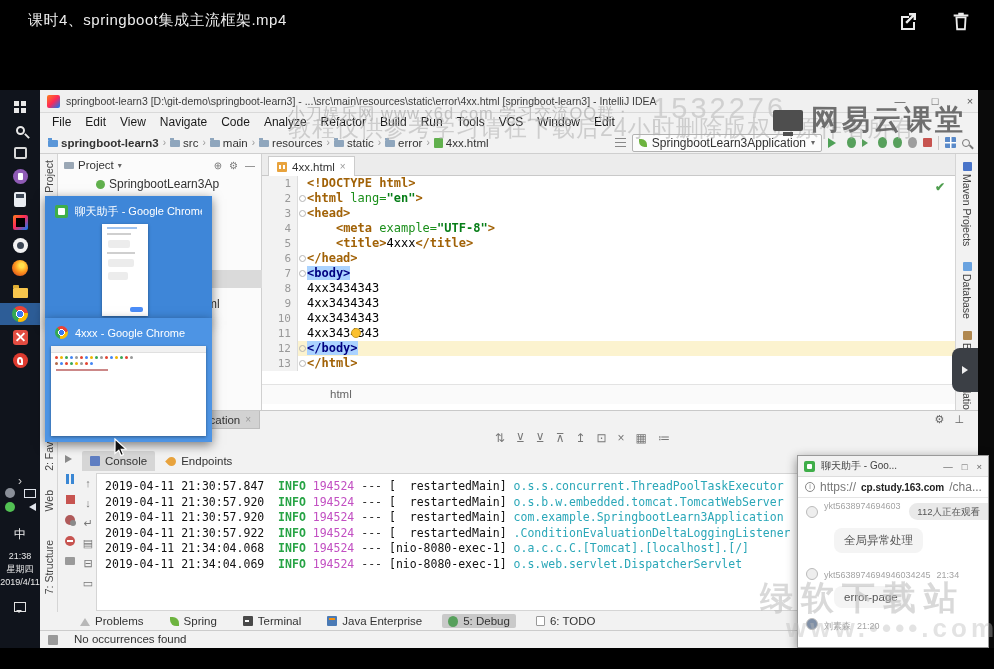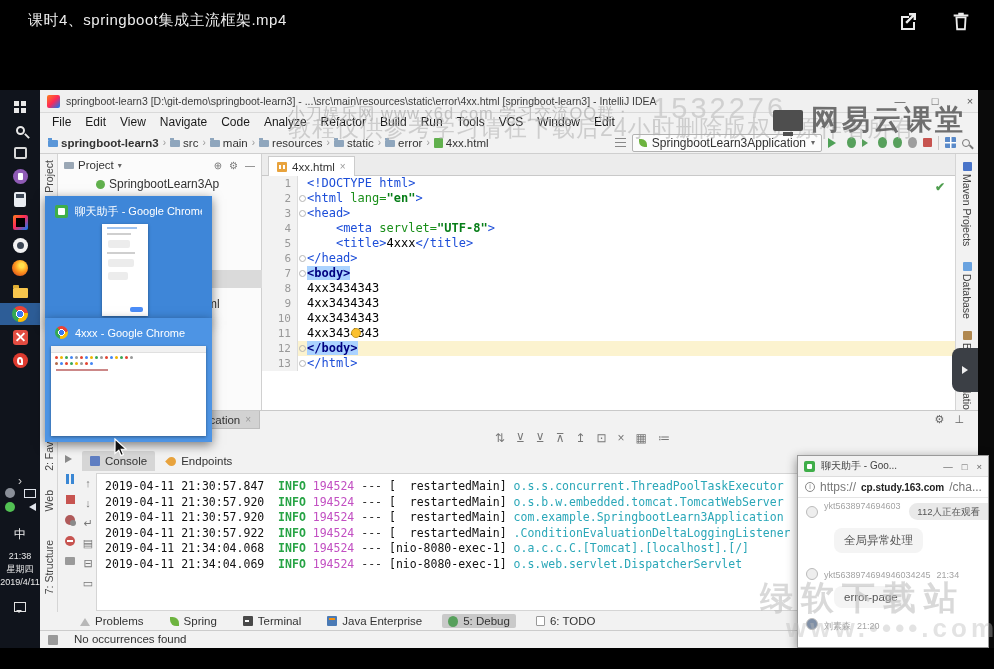--- a/index.html
+++ b/index.html
@@ -115,21 +115,21 @@
   .etab-label{font-size:11.5px;color:#333}
   .etab-close{font-size:10px;color:#999;cursor:pointer}
   .code-area{position:absolute;left:0;top:22px;width:693px;height:208px;background:#fff;overflow:hidden}
   .cl{display:flex;height:15px;position:relative}
   .cl-num{width:36px;flex:0 0 36px;text-align:right;padding-right:6px;color:#999;background:#f2f2f2;border-right:1px solid #dcdcdc;font:11px/15px "DejaVu Sans Mono",monospace}
   .cl-body{flex:1;display:flex;position:relative}
   .cl-hl{background:#fcf3cf}
   .cl-fold{width:9px;flex:0 0 9px}
   .cl-fold.on::before{content:"";display:block;width:5px;height:5px;border:1px solid #b5b5b5;border-radius:50%;margin:4px 0 0 1px}
   .cl-code{font:12px/15px "DejaVu Sans Mono",monospace;white-space:pre}
-  .tk-tg{color:#1d4ed8;font-weight:normal}
+  .tk-tg{color:#a16207;font-weight:bold}
   .tk-ts{color:#000080;font-weight:bold;background:#abd3ff}
   .tk-at{color:#1a8f1a}
   .tk-vl{color:#067d17;font-weight:bold}
   .tk-tx{color:#000}
   .bulb{position:absolute;left:53px;top:2px;width:10px;height:10px;border-radius:50%;background:#fbc02d;border:1px solid #c99b1f;cursor:pointer}
   .check{position:absolute;right:10px;top:26px;color:#4f9e4f;font-size:12px;font-weight:bold}
   .ecrumb{position:absolute;left:0;top:230px;width:693px;height:20px;background:#fafafa;border-top:1px solid #e3e3e3}
   .ecrumb-label{position:absolute;left:68px;top:3px;font-size:11.5px;color:#666;cursor:pointer}
 
   
@@ -455,21 +455,21 @@
               <div class="cl-num">3</div>
               <div class="cl-body">
                 <div class="cl-fold on"></div>
                 <div class="cl-code"><span class="tk-tg">&lt;head&gt;</span></div>
               </div>
             </div>
             <div class="cl">
               <div class="cl-num">4</div>
               <div class="cl-body">
                 <div class="cl-fold"></div>
-                <div class="cl-code"><span class="tk-tx">    </span><span class="tk-tg">&lt;meta </span><span class="tk-at">servlet=</span><span class="tk-vl">"UTF-8"</span><span class="tk-tg">&gt;</span></div>
+                <div class="cl-code"><span class="tk-tx">    </span><span class="tk-tg">&lt;meta </span><span class="tk-at">example=</span><span class="tk-vl">"UTF-8"</span><span class="tk-tg">&gt;</span></div>
               </div>
             </div>
             <div class="cl">
               <div class="cl-num">5</div>
               <div class="cl-body">
                 <div class="cl-fold"></div>
                 <div class="cl-code"><span class="tk-tx">    </span><span class="tk-tg">&lt;title&gt;</span><span class="tk-tx">4xxx</span><span class="tk-tg">&lt;/title&gt;</span></div>
               </div>
             </div>
             <div class="cl">
@@ -524,20 +524,23 @@
             </div>
             <div class="cl">
               <div class="cl-num">13</div>
               <div class="cl-body">
                 <div class="cl-fold on"></div>
                 <div class="cl-code"><span class="tk-tg">&lt;/html&gt;</span></div>
               </div>
             </div>
           </div>
         <span class="check">✔</span>
+        <div class="ecrumb">
+          <span class="ecrumb-label">html</span>
+        </div>
       </div>
 
       <div class="right-strip">
           <div class="rs-item">
             <div class="rs-ic rs-maven"></div>
             <div class="vlabel">Maven Projects</div>
           </div>
           <div class="rs-item">
             <div class="rs-ic rs-database"></div>
             <div class="vlabel">Database</div>

